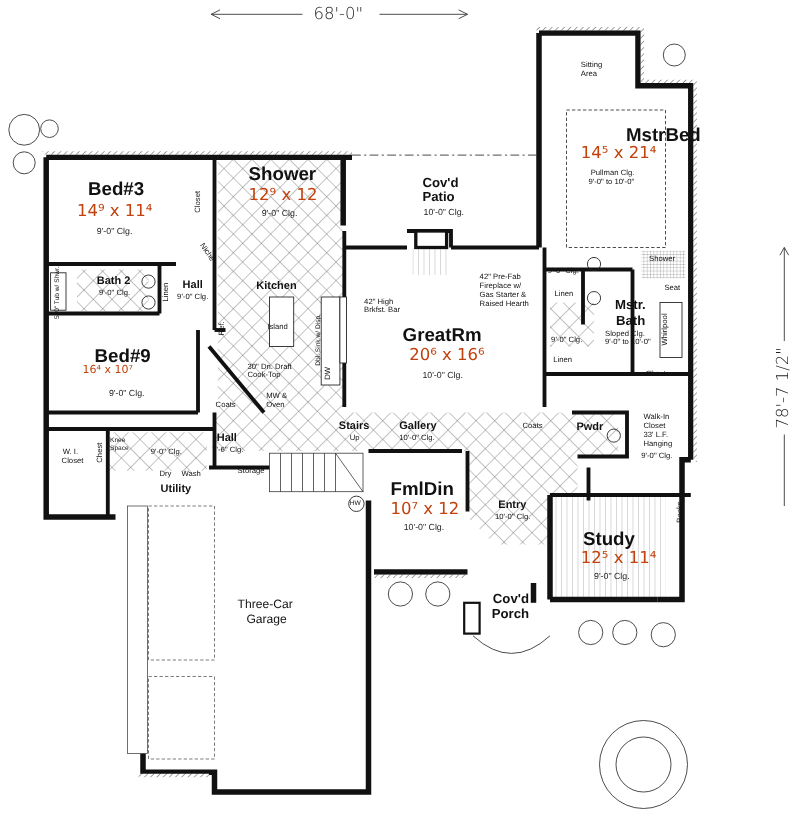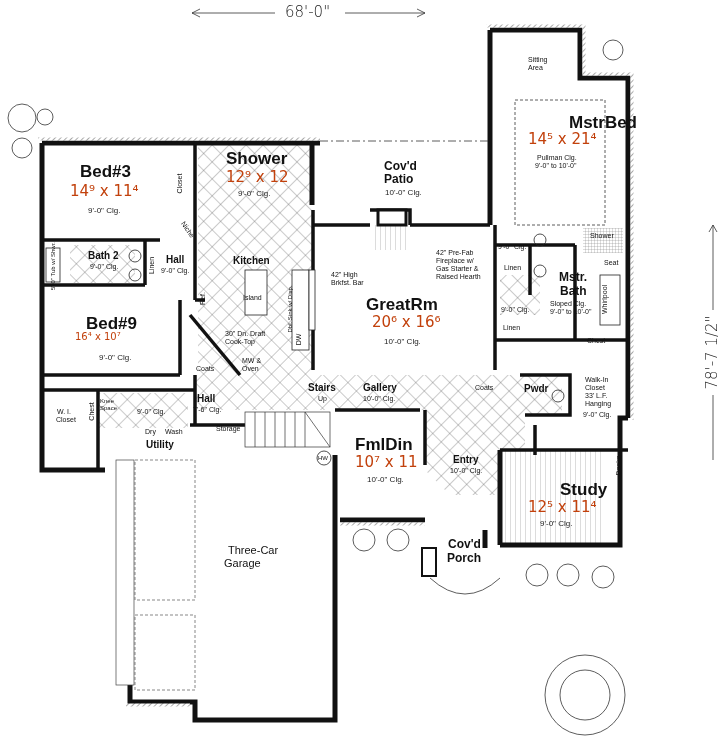--- a/index.html
+++ b/index.html
@@ -254,25 +254,25 @@
 <div class="lbl small" style="left:524px;top:384px;font-size:10px;">Pwdr</div>
 
 <div class="lbl tiny" style="left:585px;top:376px;">Walk-In</div>
 <div class="lbl tiny" style="left:585px;top:384px;">Closet</div>
 <div class="lbl tiny" style="left:585px;top:392px;">33' L.F.</div>
 <div class="lbl tiny" style="left:585px;top:400px;">Hanging</div>
 <div class="lbl tiny" style="left:583px;top:411px;">9'-0" Clg.</div>
 
 <div class="lbl tiny" style="left:318px;top:455px;font-size:6px;">HW</div>
 <div class="lbl room-name" style="left:355px;top:436px;font-size:17px;">FmlDin</div>
-<div class="lbl room-dim" style="left:355px;top:455px;font-size:15px;">10⁷ x 11</div>
+<div class="lbl room-dim" style="left:355px;top:455px;font-size:15px;">10⁷ x 12</div>
 <div class="lbl room-clg" style="left:367px;top:476px;">10'-0" Clg.</div>
 <div class="lbl small" style="left:453px;top:455px;font-size:10px;">Entry</div>
 <div class="lbl tiny" style="left:450px;top:467px;">10'-0" Clg.</div>
-<div class="lbl room-name" style="left:560px;top:481px;font-size:17px;text-align:right;">Study</div>
+<div class="lbl room-name" style="left:530px;top:481px;font-size:17px;text-align:right;">Study</div>
 <div class="lbl room-dim" style="left:528px;top:500px;font-size:15px;">12⁵ x 11⁴</div>
 <div class="lbl room-clg" style="left:540px;top:520px;">9'-0" Clg.</div>
 <div class="lbl tiny vert" style="left:609px;top:462px;">Books</div>
 
-<div class="lbl small" style="left:228px;top:545px;font-size:11px;font-weight:normal;">Three-Car</div>
+<div class="lbl small" style="left:216px;top:545px;font-size:11px;font-weight:normal;">Three-Car</div>
 <div class="lbl small" style="left:224px;top:558px;font-size:11px;font-weight:normal;text-align:right;">Garage</div>
 <div class="lbl room-name" style="left:448px;top:538px;font-size:12px;">Cov'd</div>
 <div class="lbl room-name" style="left:447px;top:552px;font-size:12px;">Porch</div>
 
 </body></html>

